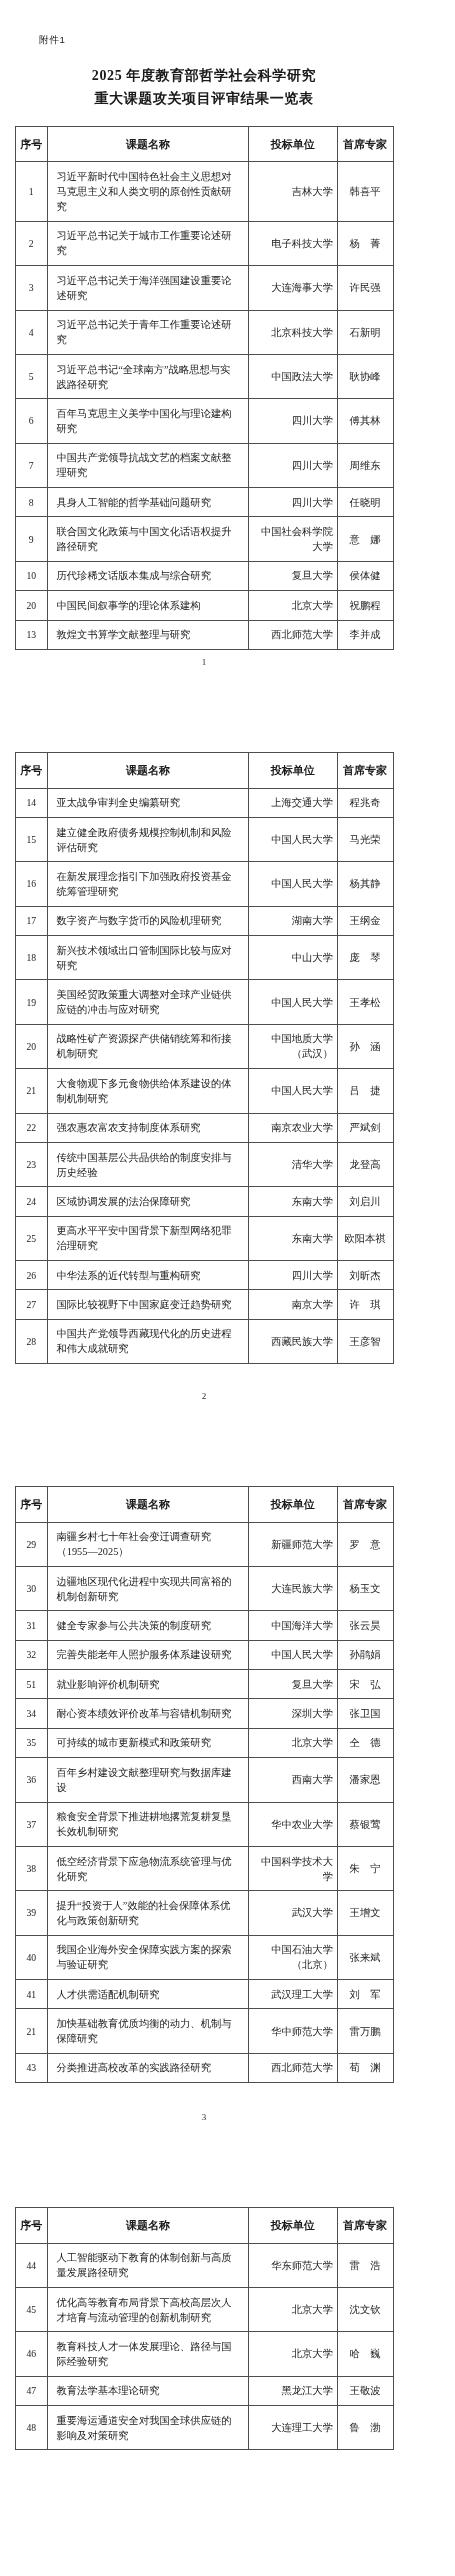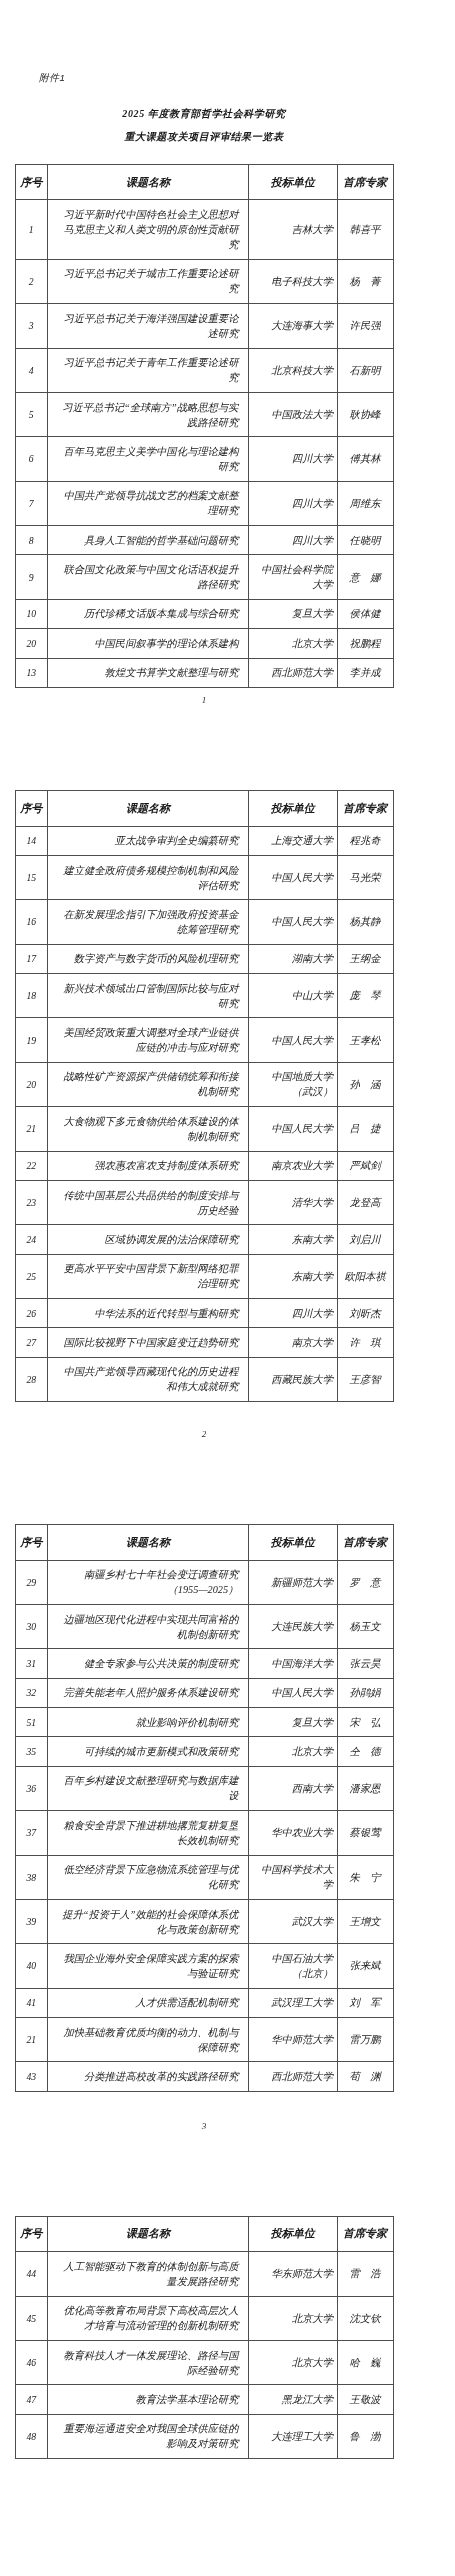--- a/index.html
+++ b/index.html
@@ -7,37 +7,36 @@
     padding: 0;
     background: #ffffff;
     color: #1a1a1a;
   }
   body {
     width: 456px;
     font-family: "Liberation Serif", serif;
   }
   .page {
     width: 408px;
-    padding-top: 72px;
+    padding-top: 34px;
     padding-bottom: 28px;
     box-sizing: border-box;
-    font-style: italic;
   }
   .attachment-label {
     margin-left: 39px;
     font-family: "Liberation Sans", sans-serif;
     font-size: 9.7px;
     letter-spacing: 0.6px;
   }
   .doc-title {
     margin-top: 18px;
     text-align: center;
     font-family: "Liberation Serif", serif;
     font-weight: bold;
-    font-size: 10px;
+    font-size: 14px;
     line-height: 22.5px;
     letter-spacing: 0.6px;
   }
   table.result-table {
     width: 379px;
     margin: 0 auto;
     border-collapse: collapse;
     table-layout: fixed;
   }
   table.result-table.first {
@@ -61,21 +60,21 @@
     font-family: "Liberation Serif", serif;
     font-size: 10.3px;
     line-height: 15px;
     padding: 6.7px 4.9px;
   }
   .result-table td.c-no {
     text-align: center;
     font-size: 9.7px;
   }
   .result-table td.c-title {
-    text-align: right;
+    text-align: left;
     padding-left: 8.5px;
     padding-right: 9.7px;
   }
   .result-table td.c-unit {
     text-align: right;
     padding-left: 3.6px;
     padding-right: 3.6px;
   }
   .result-table td.c-expert {
     text-align: center;
@@ -350,20 +349,26 @@
           <td class="c-unit">中国人民大学</td>
           <td class="c-expert">孙鹃娟</td>
         </tr>
         <tr>
           <td class="c-no">51</td>
           <td class="c-title">就业影响评价机制研究</td>
           <td class="c-unit">复旦大学</td>
           <td class="c-expert">宋　弘</td>
         </tr>
         <tr>
+          <td class="c-no">34</td>
+          <td class="c-title">耐心资本绩效评价改革与容错机制研究</td>
+          <td class="c-unit">深圳大学</td>
+          <td class="c-expert">张卫国</td>
+        </tr>
+        <tr>
           <td class="c-no">35</td>
           <td class="c-title">可持续的城市更新模式和政策研究</td>
           <td class="c-unit">北京大学</td>
           <td class="c-expert">仝　德</td>
         </tr>
         <tr>
           <td class="c-no">36</td>
           <td class="c-title">百年乡村建设文献整理研究与数据库建设</td>
           <td class="c-unit">西南大学</td>
           <td class="c-expert">潘家恩</td>

